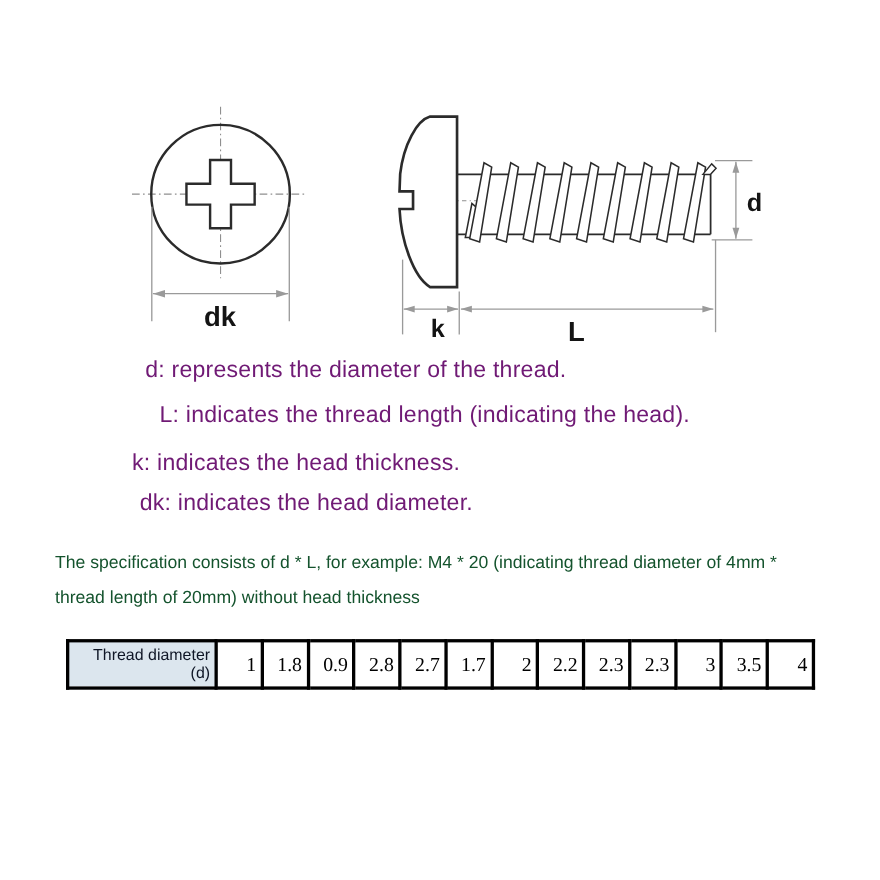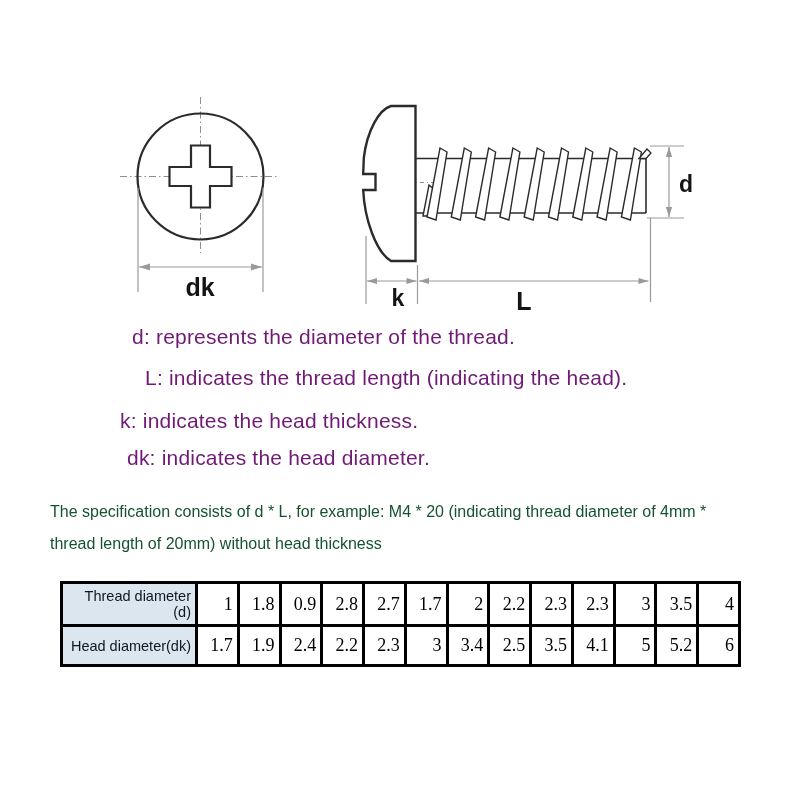--- a/index.html
+++ b/index.html
@@ -145,30 +145,14 @@
       <td class="val">2.7</td>
       <td class="val">1.7</td>
       <td class="val">2</td>
       <td class="val">2.2</td>
       <td class="val">2.3</td>
       <td class="val">2.3</td>
       <td class="val">3</td>
       <td class="val">3.5</td>
       <td class="val">4</td>
     </tr>
-    <tr>
-      <td class="lbl">Head diameter(dk)</td>
-      <td class="val">1.7</td>
-      <td class="val">1.9</td>
-      <td class="val">2.4</td>
-      <td class="val">2.2</td>
-      <td class="val">2.3</td>
-      <td class="val">3</td>
-      <td class="val">3.4</td>
-      <td class="val">2.5</td>
-      <td class="val">3.5</td>
-      <td class="val">4.1</td>
-      <td class="val">5</td>
-      <td class="val">5.2</td>
-      <td class="val">6</td>
-    </tr>
   </tbody>
 </table>
 
 </body></html>

